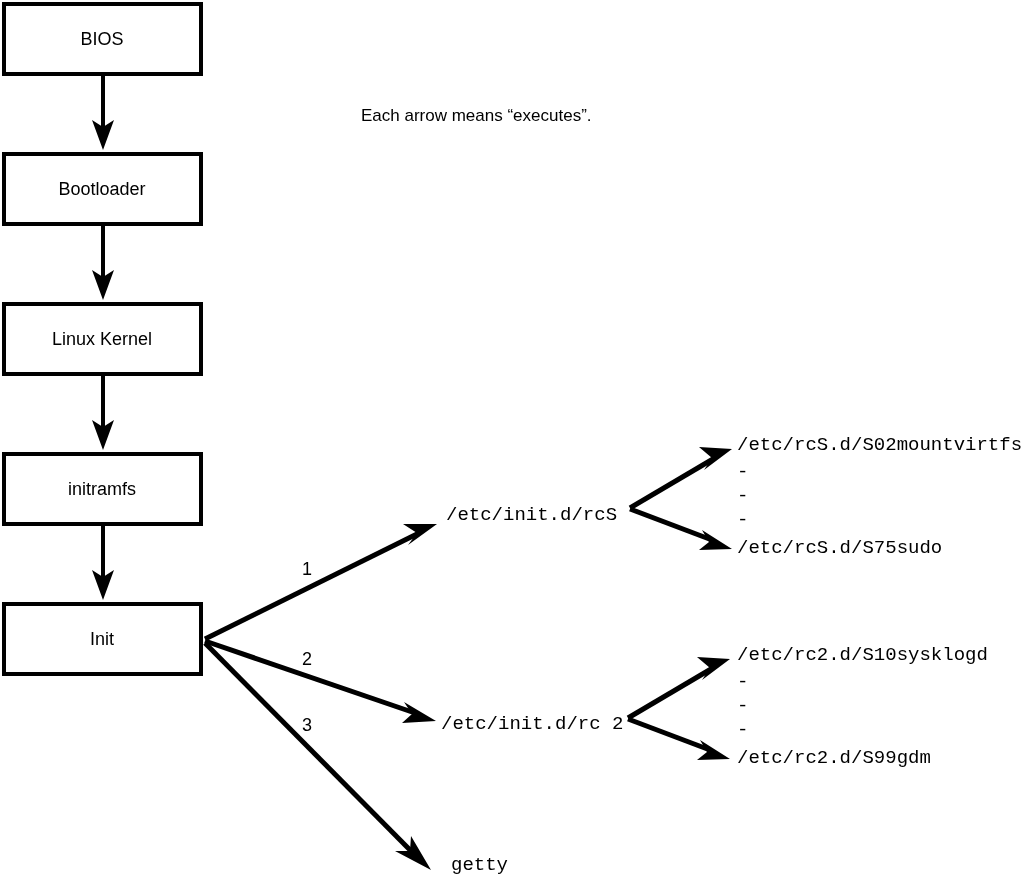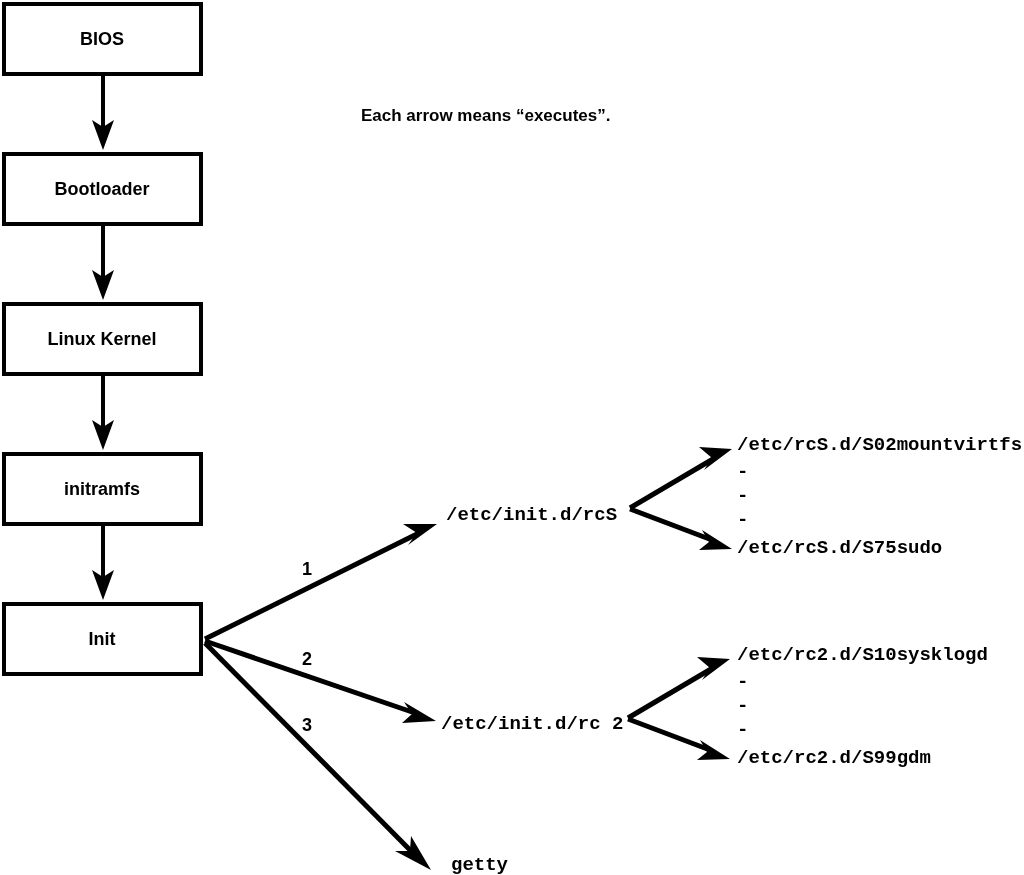--- a/index.html
+++ b/index.html
@@ -7,21 +7,20 @@
     padding: 0;
     background: #ffffff;
   }
   #diagram-root {
     position: relative;
     width: 1024px;
     height: 875px;
     background: #ffffff;
     overflow: hidden;
     font-family: "Liberation Sans", sans-serif;
-    font-weight: bold;
   }
   svg.canvas {
     position: absolute;
     top: 0;
     left: 0;
     width: 1024px;
     height: 875px;
     display: block;
   }
   .box-rect {

